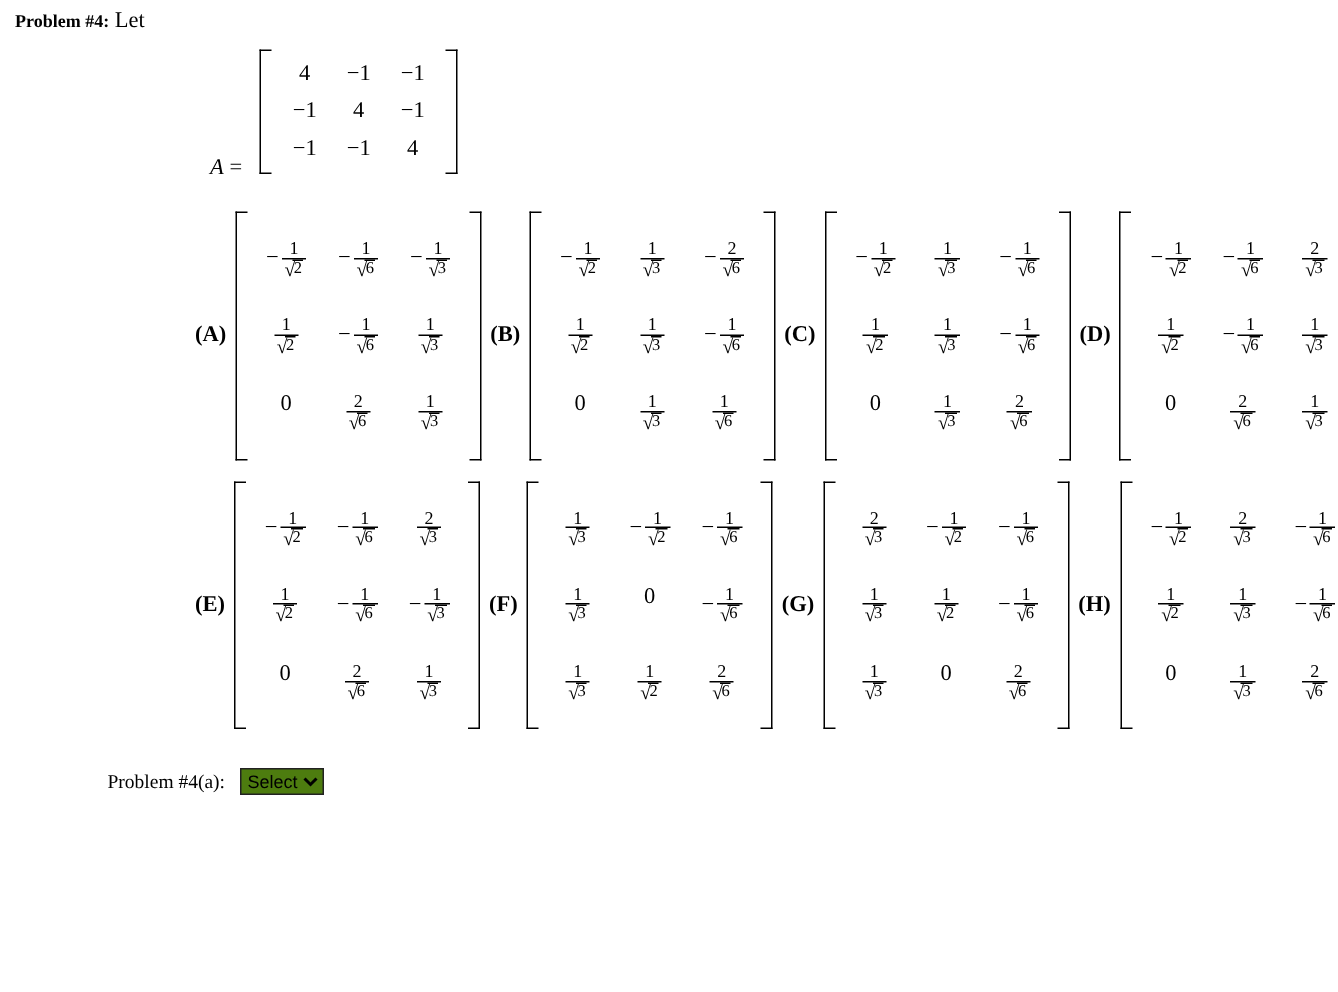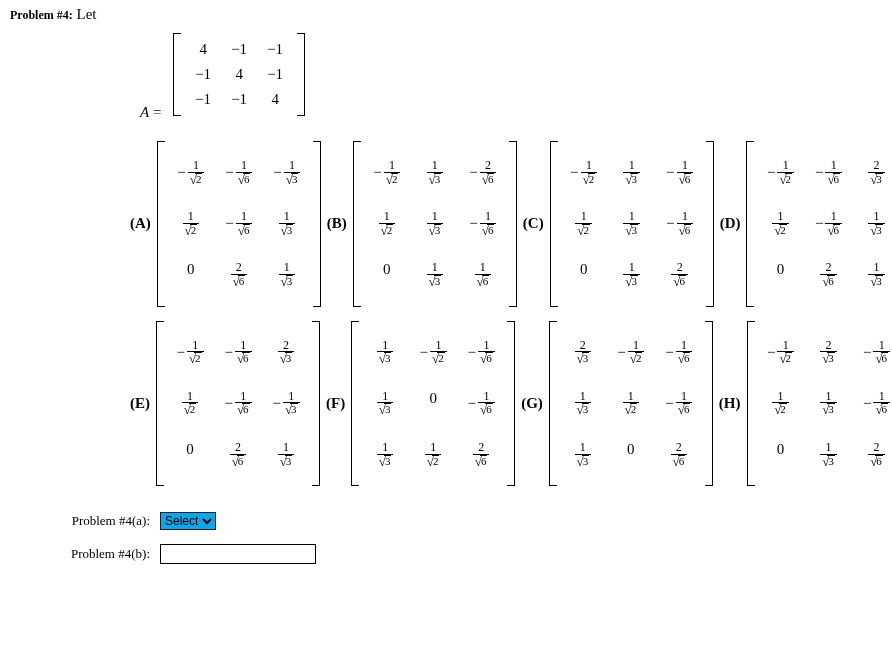--- a/index.html
+++ b/index.html
@@ -131,21 +131,21 @@
     margin-bottom: 14px;
   }
   .answer-label {
     width: 100px;
     text-align: right;
     padding-right: 10px;
   }
   select {
     font-size: 12px;
     border: 1px solid #222;
-    background: #0ea5e9;
+    background: #4d7c0f;
   }
   input[type="text"] {
     width: 150px;
     font-size: 12px;
     border: 1px solid #000;
     background: #fff;
     height: 16px;
   }
 </style>
 </head>
@@ -556,17 +556,13 @@
     </div>
   </div>
 
 <div class="answer-section">
   <div class="answer-row">
     <span class="answer-label">Problem #4(a):</span>
     <select>
       <option>Select</option>
     </select>
   </div>
-  <div class="answer-row">
-    <span class="answer-label">Problem #4(b):</span>
-    <input type="text" value="" style="">
-  </div>
 </div>
 
 </body></html>

